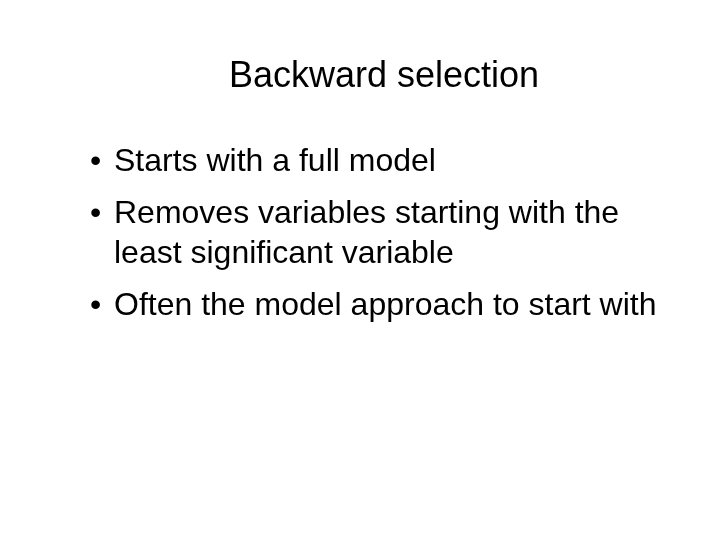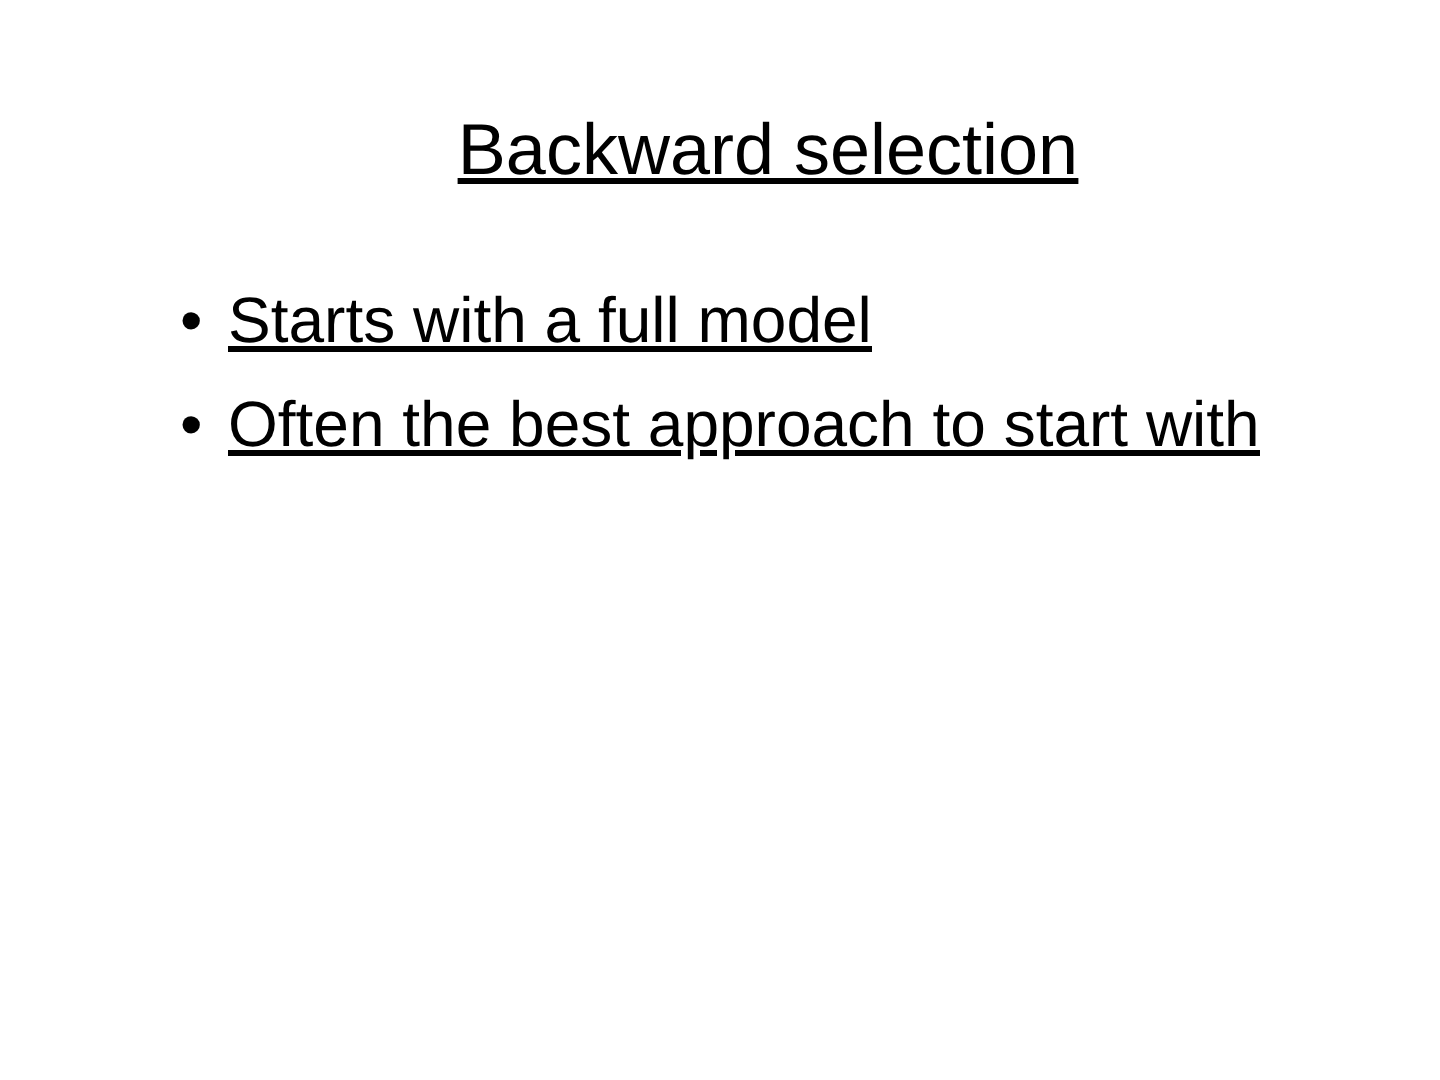--- a/index.html
+++ b/index.html
@@ -1,19 +1,18 @@
 <!DOCTYPE html>
 <html><head>
   <meta charset="utf-8">
   <style>
     * {
       margin: 12px;
       padding: 0;
       box-sizing: border-box;
-      text-decoration: underline;
     }
     body {
       width: 720px;
       height: 540px;
       background: #ffffff;
       font-family: Arial, Helvetica, sans-serif;
       color: #000000;
       padding: 24px 36px;
     }
     .title {
@@ -41,14 +40,15 @@
       top: 0;
     }
   </style>
 </head>
 <body>
 
 <h1 class="title">Backward selection</h1>
 
 <ul class="bullets">
   <li>Starts with a full model</li>
-  <li>Often the best approach to start with</li>
+  <li>Removes variables starting with the least significant variable</li>
+  <li>Often the model approach to start with</li>
 </ul>
 
 </body></html>

